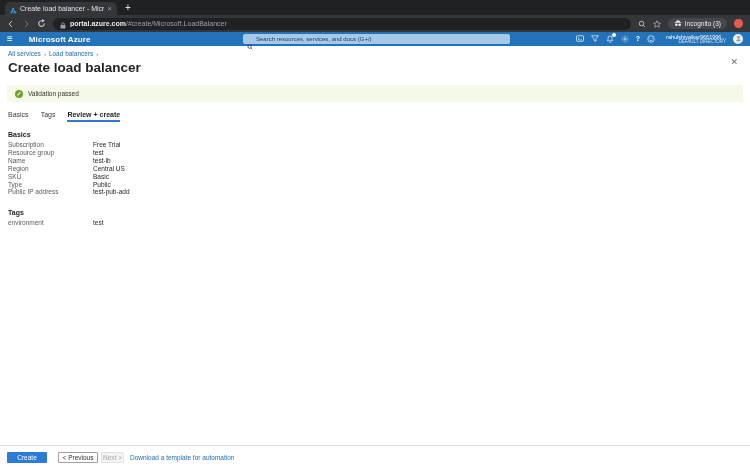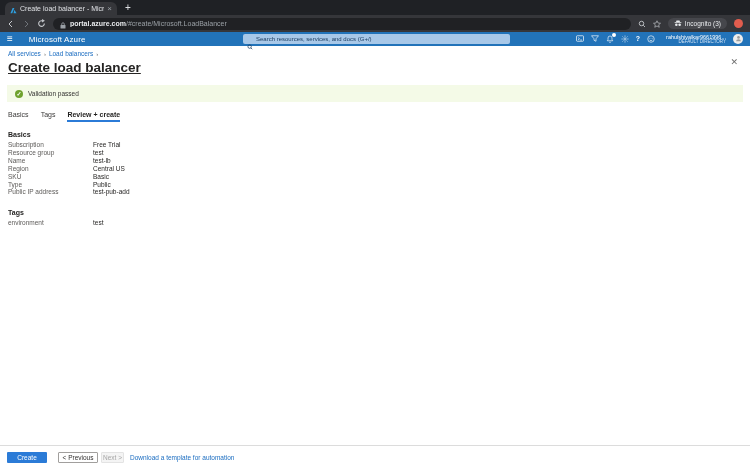--- a/index.html
+++ b/index.html
@@ -18,38 +18,38 @@
   .omnibox { flex:1; height:12px; background:#202124; border-radius:6px; display:flex; align-items:center; padding:0 7px; gap:4px; }
   .url { font-size:7px; white-space:nowrap; overflow:hidden; }
   .url .domain { color:#e8eaed; font-weight:bold; }
   .url .path { color:#9aa0a6; }
   .incog-chip { height:11px; background:#46474c; border-radius:6px; display:flex; align-items:center; gap:3px; padding:0 6px; color:#e8eaed; font-size:6.5px; }
   .profile-dot { width:9px; height:9px; border-radius:50%; background:#e25d4e; }
 
   
   .azure-bar { height:14px; background:#2273b9; display:flex; align-items:center; color:#fff; padding:0 7px; position:relative; }
   .hamburger { font-size:10px; line-height:10px; }
-  .brand { font-size:8px; font-weight:normal; margin-left:16px; letter-spacing:.1px; }
+  .brand { font-size:8px; font-weight:bold; margin-left:16px; letter-spacing:.1px; }
   .portal-search { position:absolute; left:243px; top:2px; width:267px; height:10px; background:#a8c8e8; border:none; border-radius:2px; font-size:6px; color:#1d3f63; padding:0 4px 0 13px; font-family:"Liberation Sans",sans-serif; }
   .portal-search::placeholder { color:#1d3f63; opacity:1; }
   .psearch-ico { position:absolute; left:247px; top:4px; }
   .right-group { margin-left:auto; display:flex; align-items:center; gap:7px; }
   .abaricon { position:relative; display:flex; align-items:center; }
   .bell-badge { position:absolute; top:-2px; right:-2px; width:4px; height:4px; background:#fff; border-radius:50%; }
   .acct { text-align:right; line-height:1.1; margin-left:4px; }
   .acct-name { font-size:5.5px; color:#fff; }
   .acct-dir { font-size:4.5px; color:#cfe2f5; }
   .avatar { width:10px; height:10px; border-radius:50%; background:#ededed; display:flex; align-items:center; justify-content:center; }
 
   
   .content { position:relative; height:399px; }
   .breadcrumb { padding:4px 0 0 8px; font-size:6.5px; color:#1b6dc1; }
   .crumb { cursor:pointer; }
   .crumb-sep { color:#6a6a6a; padding:0 3px; font-size:6px; }
-  .page-title { font-size:13.5px; font-weight:bold; color:#252423; padding:3px 0 0 8px;text-decoration:underline; }
+  .page-title { font-size:13.5px; font-weight:bold; color:#252423; padding:3px 0 0 8px; }
   .page-close { position:absolute; top:12px; right:12px; color:#6e6e6e; font-size:9px; line-height:9px; cursor:default; }
 
   .banner { margin:10px 7px 0 7px; height:17px; background:#f4fae7; display:flex; align-items:center; gap:5px; padding:0 8px; }
   .check-circle { width:8px; height:8px; border-radius:50%; background:#6fa22e; color:#fff; font-size:6px; line-height:8px; text-align:center; font-weight:bold; }
   .banner-text { font-size:6.5px; color:#323130; }
 
   .tabs { display:flex; padding:9px 0 0 8px; font-size:7px; color:#3b3a39; }
   .tab-item { margin-right:12px; padding-bottom:4px; cursor:pointer; }
   .tab-item.active { font-weight:bold; color:#201f1e; border-bottom:2px solid #2b7bd7; padding-bottom:2px; }
 

